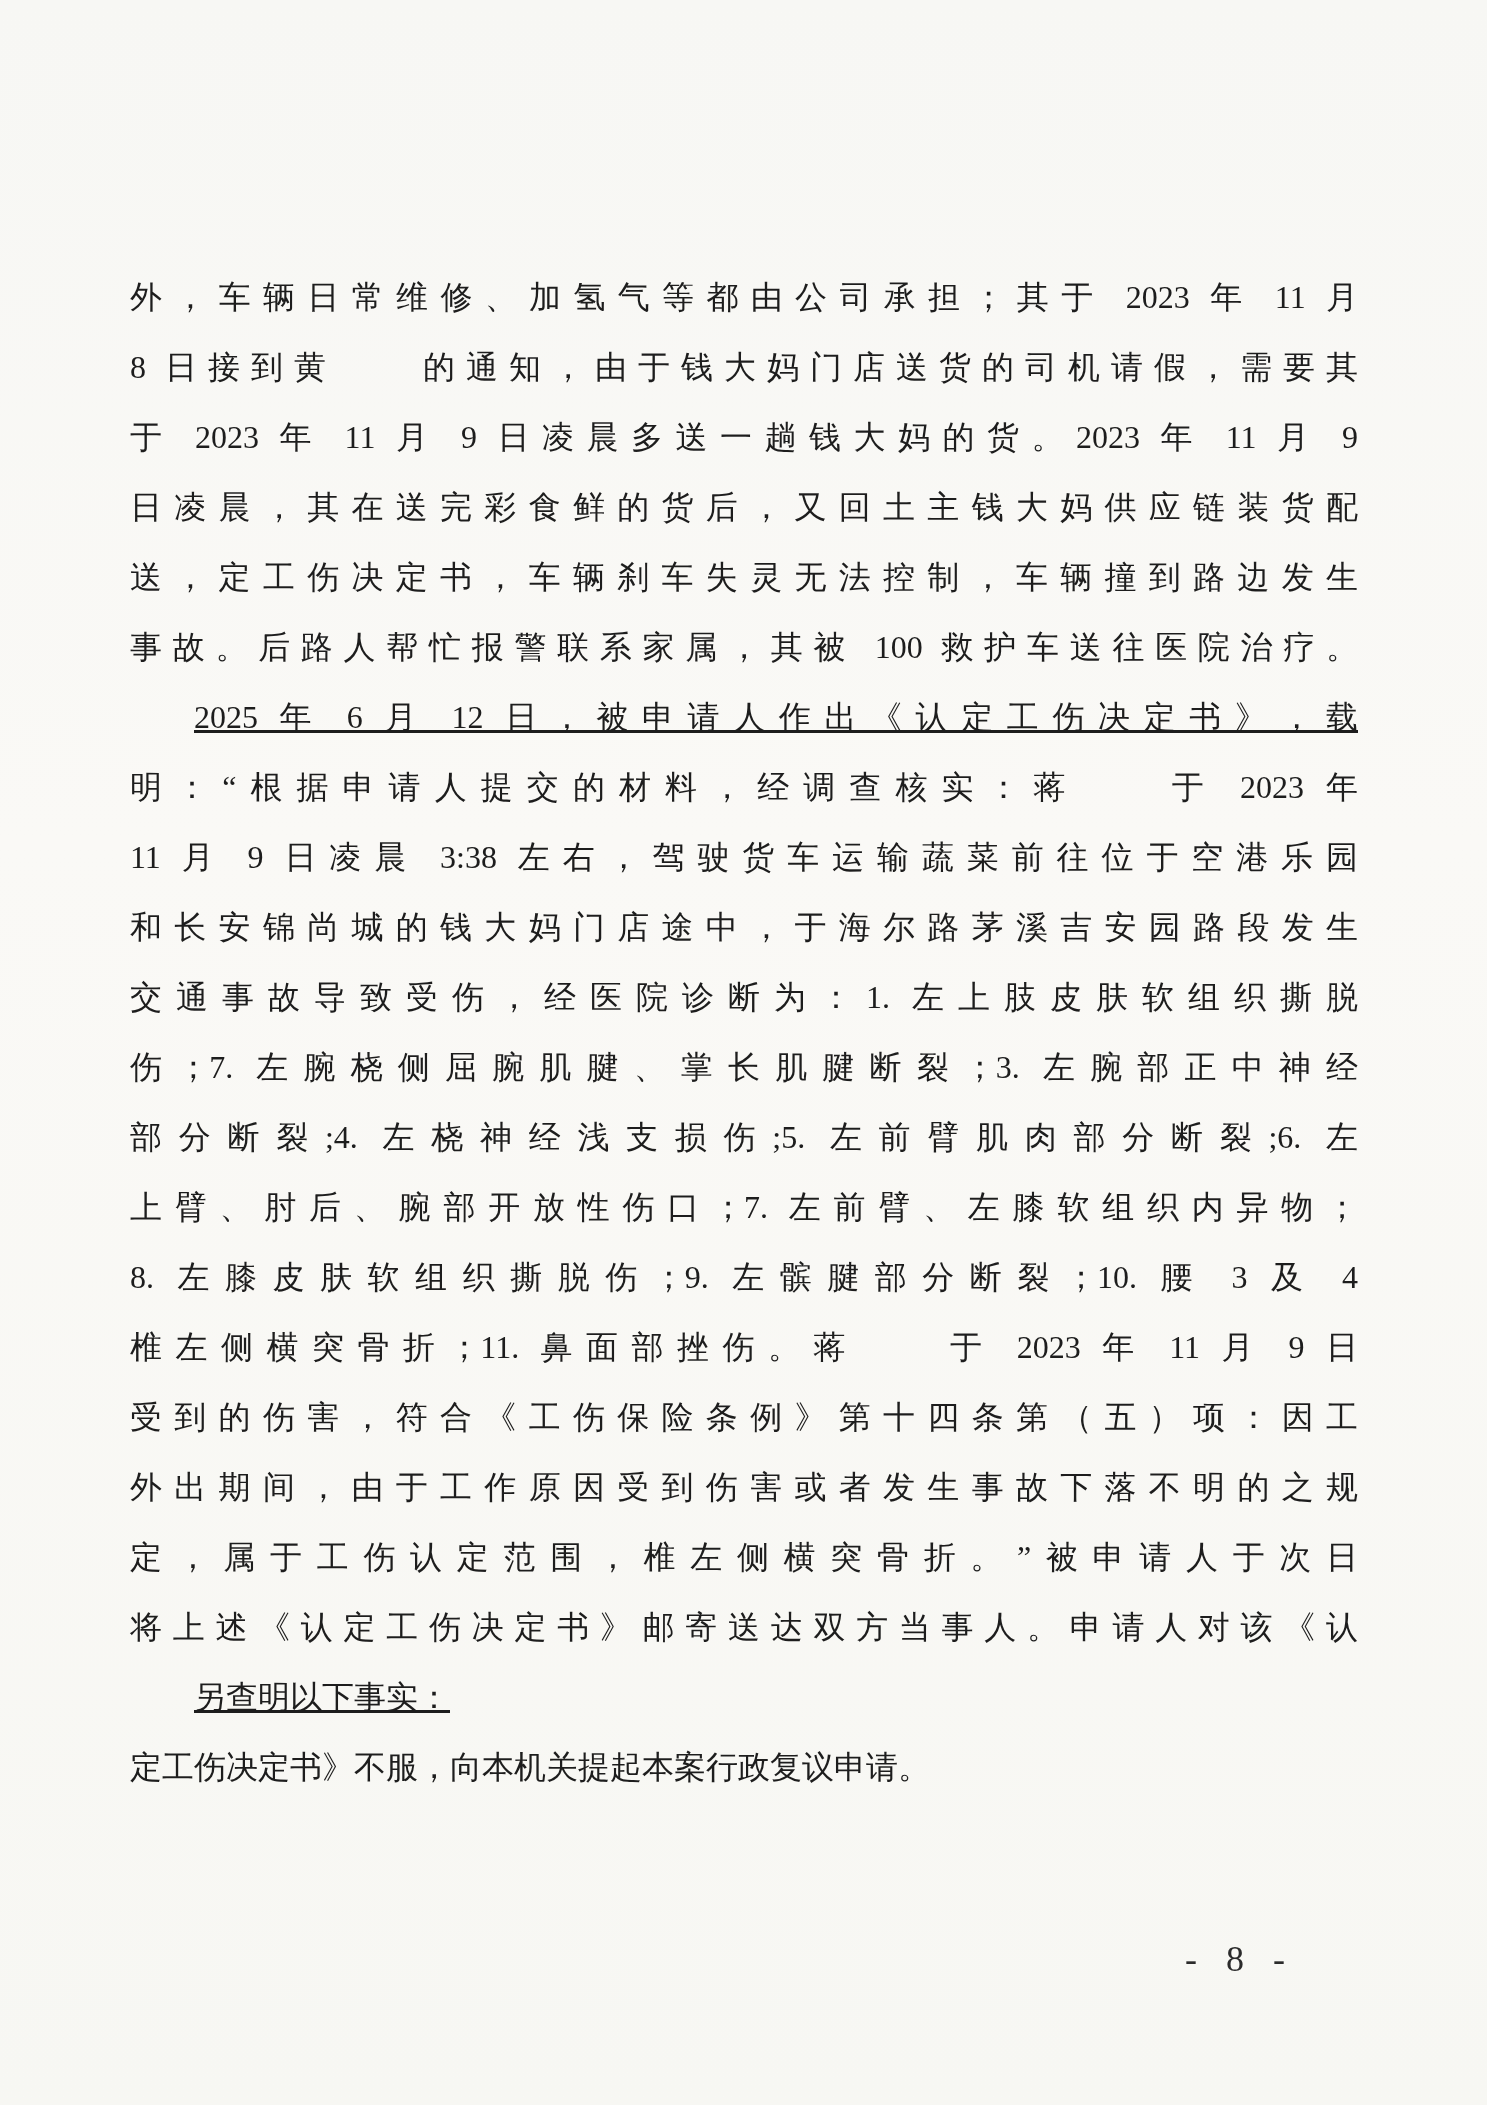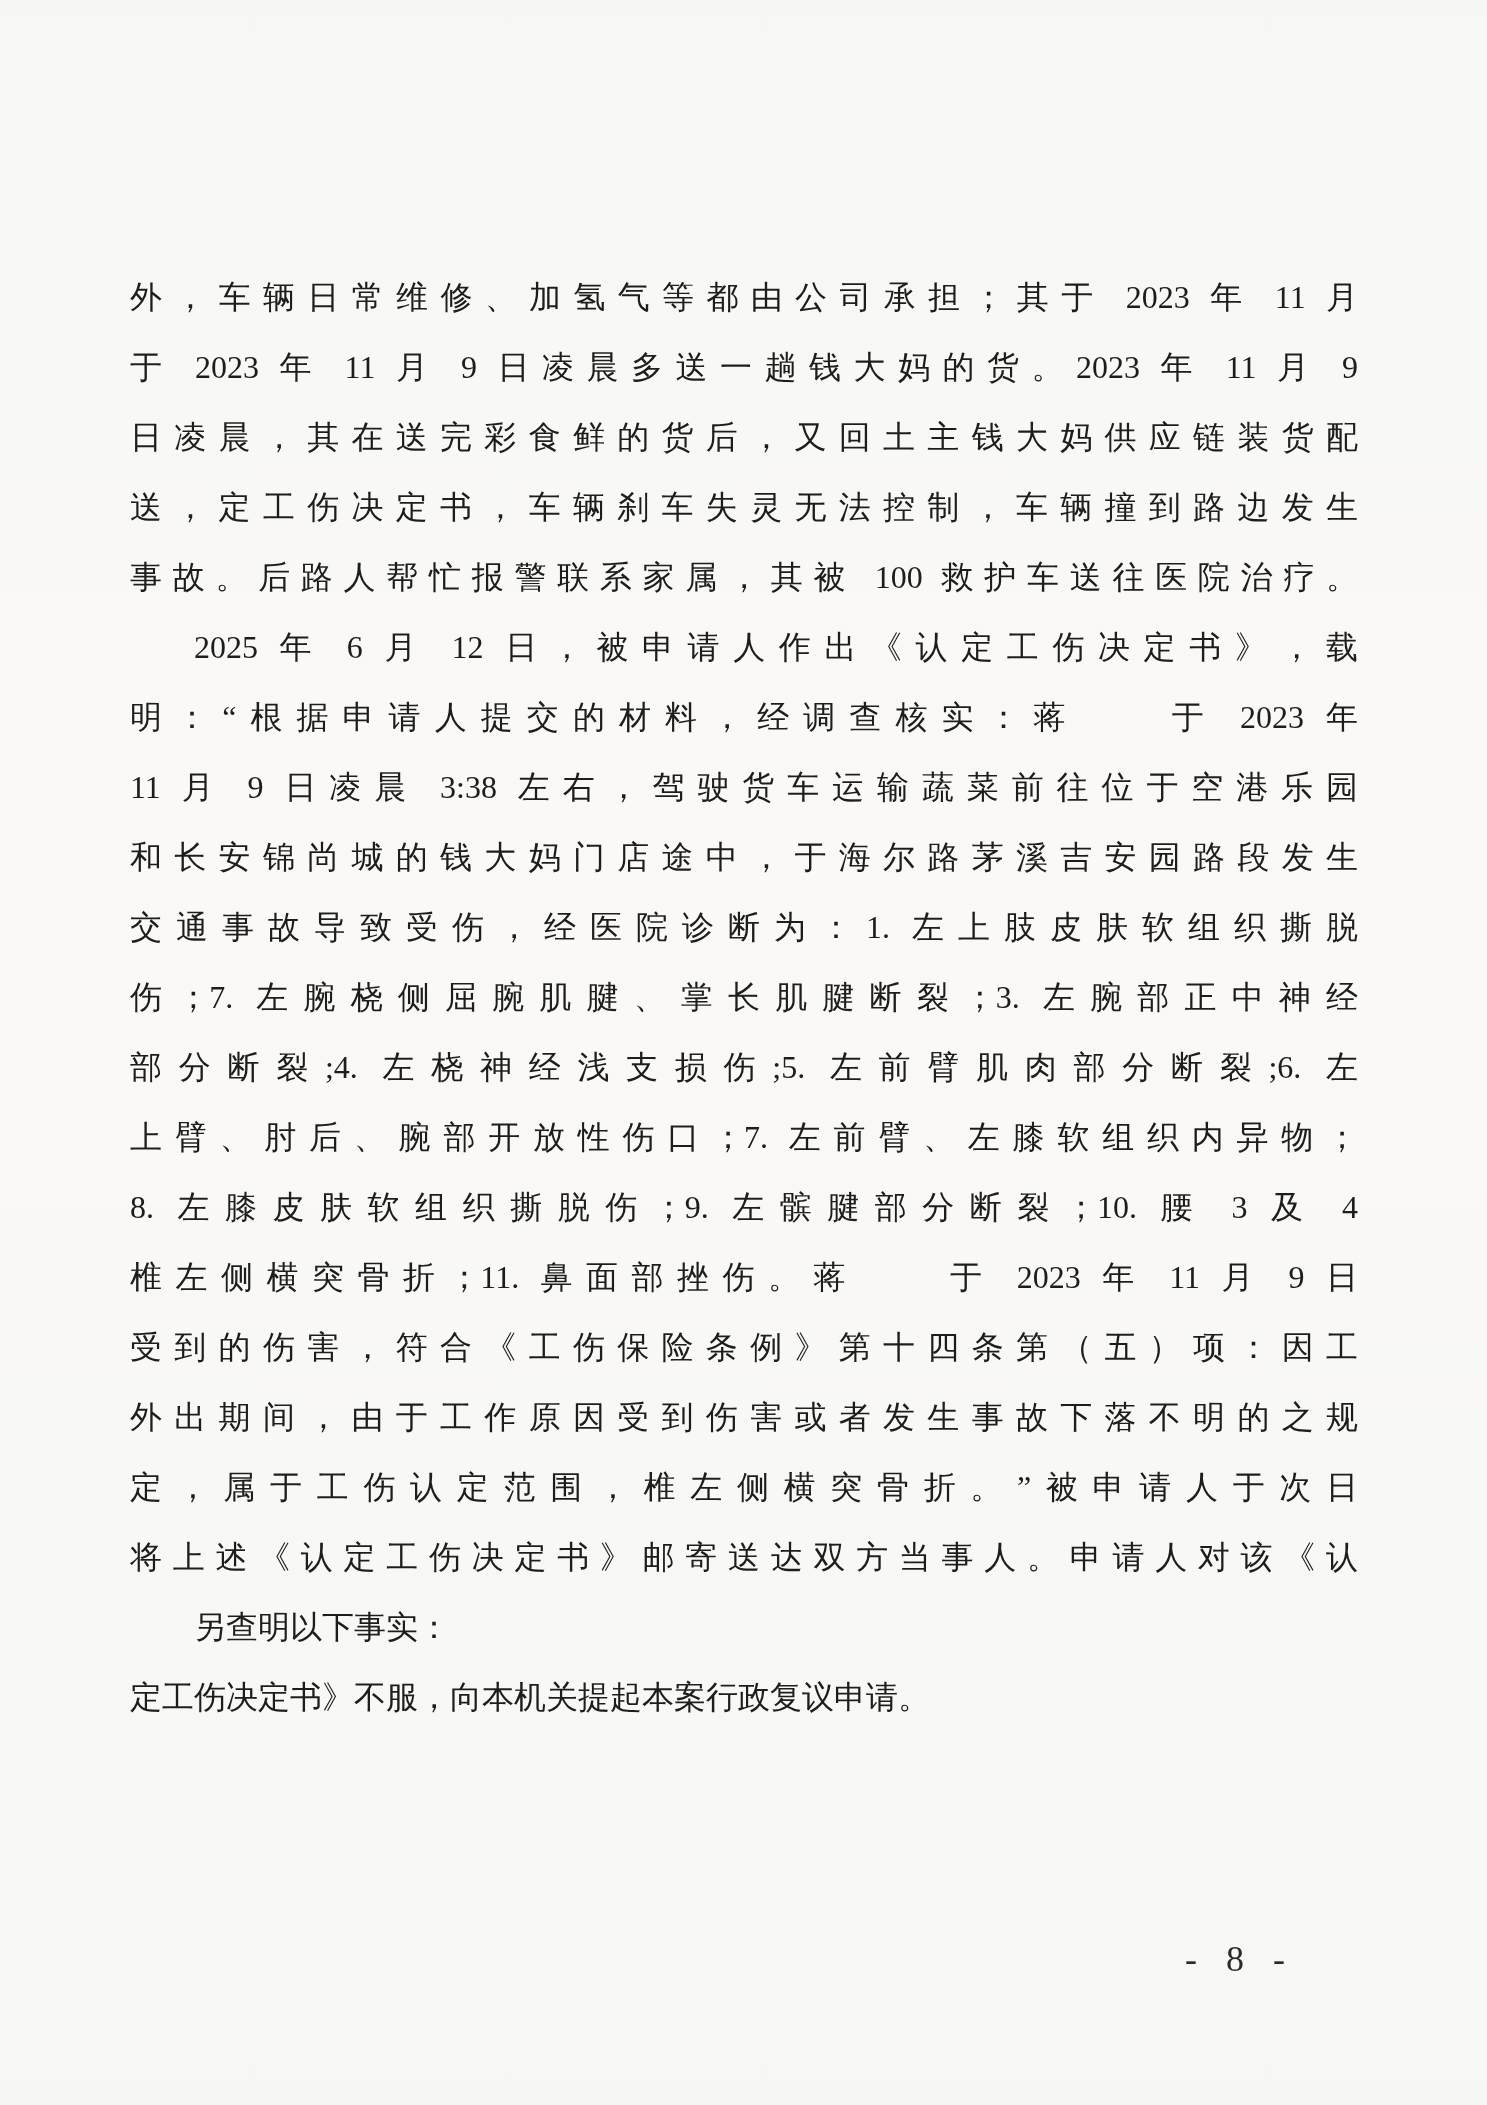--- a/index.html
+++ b/index.html
@@ -15,36 +15,37 @@
   }
   .content {
     position:absolute;
     left:130px; top:262px;
     width:1228px;
     font-size:32px;
     line-height:70px;
   }
   .line { white-space:pre-wrap; }
   .just { text-align:justify; text-align-last:justify; }
-  .indent { text-indent:2em; }
+  .indent { text-indent:2em;text-decoration:underline; }
   .footer {
     position:absolute;
     right:192px; top:1938px;
     font-size:36px;
     letter-spacing:10px;
     color:#2b2b2b;
     font-family:"Liberation Serif","DejaVu Serif",serif;
   }
 </style>
 </head>
 <body>
 
 <div class="page">
   <div class="content">
     <div class="line just">外，车辆日常维修、加氢气等都由公司承担；其于 2023 年 11 月</div>
+    <div class="line just">8 日接到黄　　的通知，由于钱大妈门店送货的司机请假，需要其</div>
     <div class="line just">于 2023 年 11 月 9 日凌晨多送一趟钱大妈的货。2023 年 11 月 9</div>
     <div class="line just">日凌晨，其在送完彩食鲜的货后，又回土主钱大妈供应链装货配</div>
     <div class="line just">送，定工伤决定书，车辆刹车失灵无法控制，车辆撞到路边发生</div>
     <div class="line just">事故。后路人帮忙报警联系家属，其被 100 救护车送往医院治疗。</div>
     <div class="line just indent">2025 年 6 月 12 日，被申请人作出《认定工伤决定书》，载</div>
     <div class="line just">明：“根据申请人提交的材料，经调查核实：蒋　　于 2023 年</div>
     <div class="line just">11 月 9 日凌晨 3:38 左右，驾驶货车运输蔬菜前往位于空港乐园</div>
     <div class="line just">和长安锦尚城的钱大妈门店途中，于海尔路茅溪吉安园路段发生</div>
     <div class="line just">交通事故导致受伤，经医院诊断为：1. 左上肢皮肤软组织撕脱</div>
     <div class="line just">伤；7. 左腕桡侧屈腕肌腱、掌长肌腱断裂；3. 左腕部正中神经</div>

